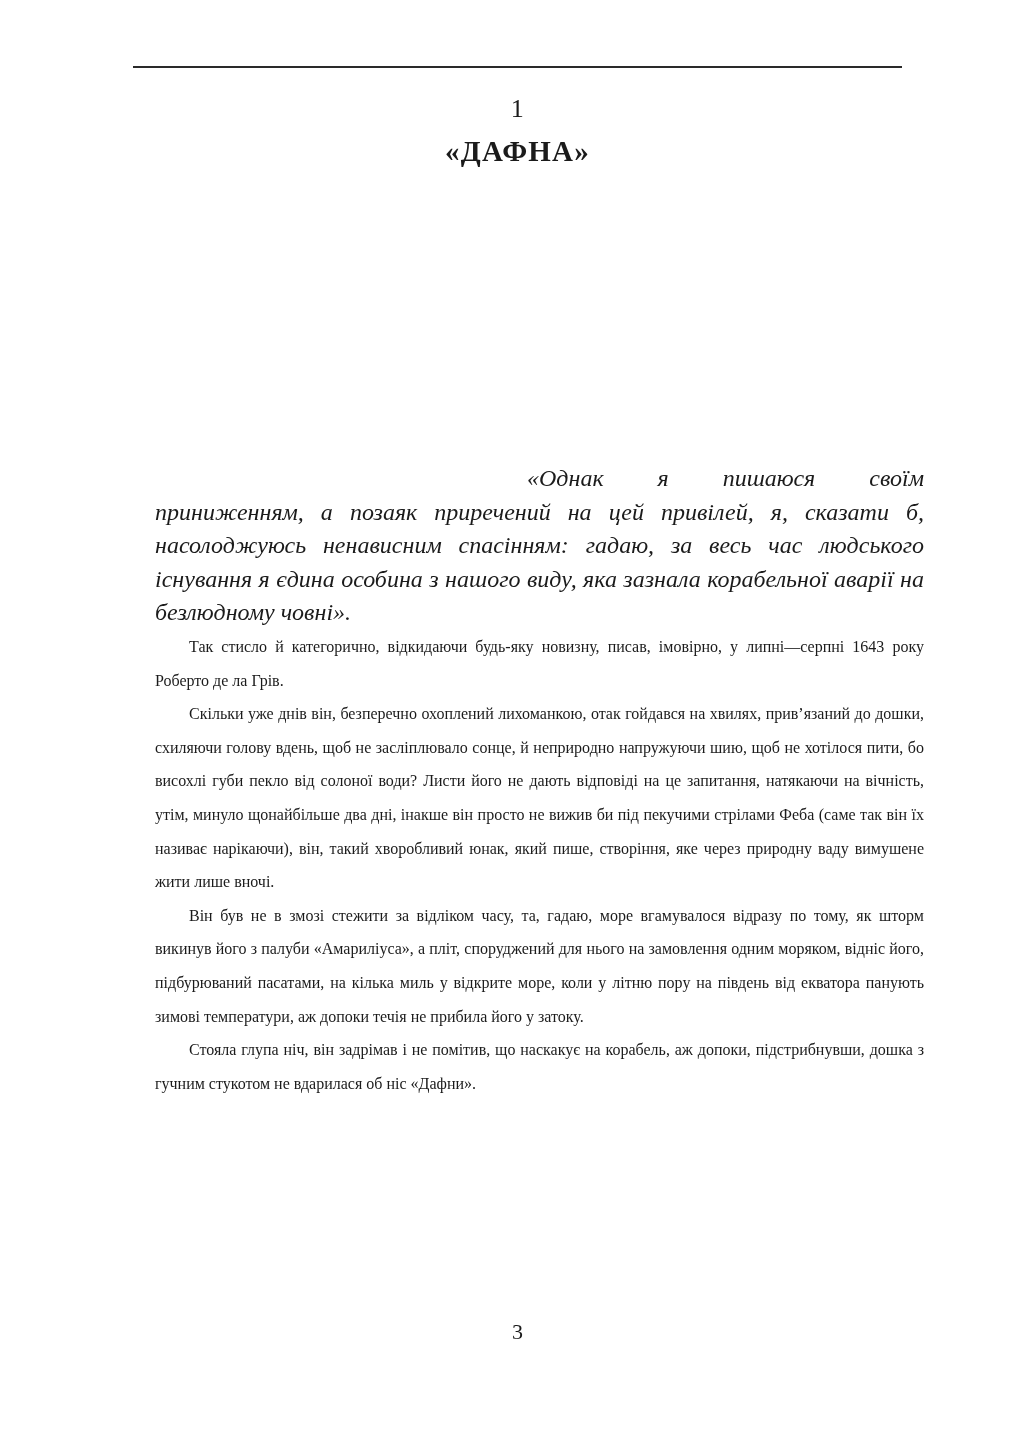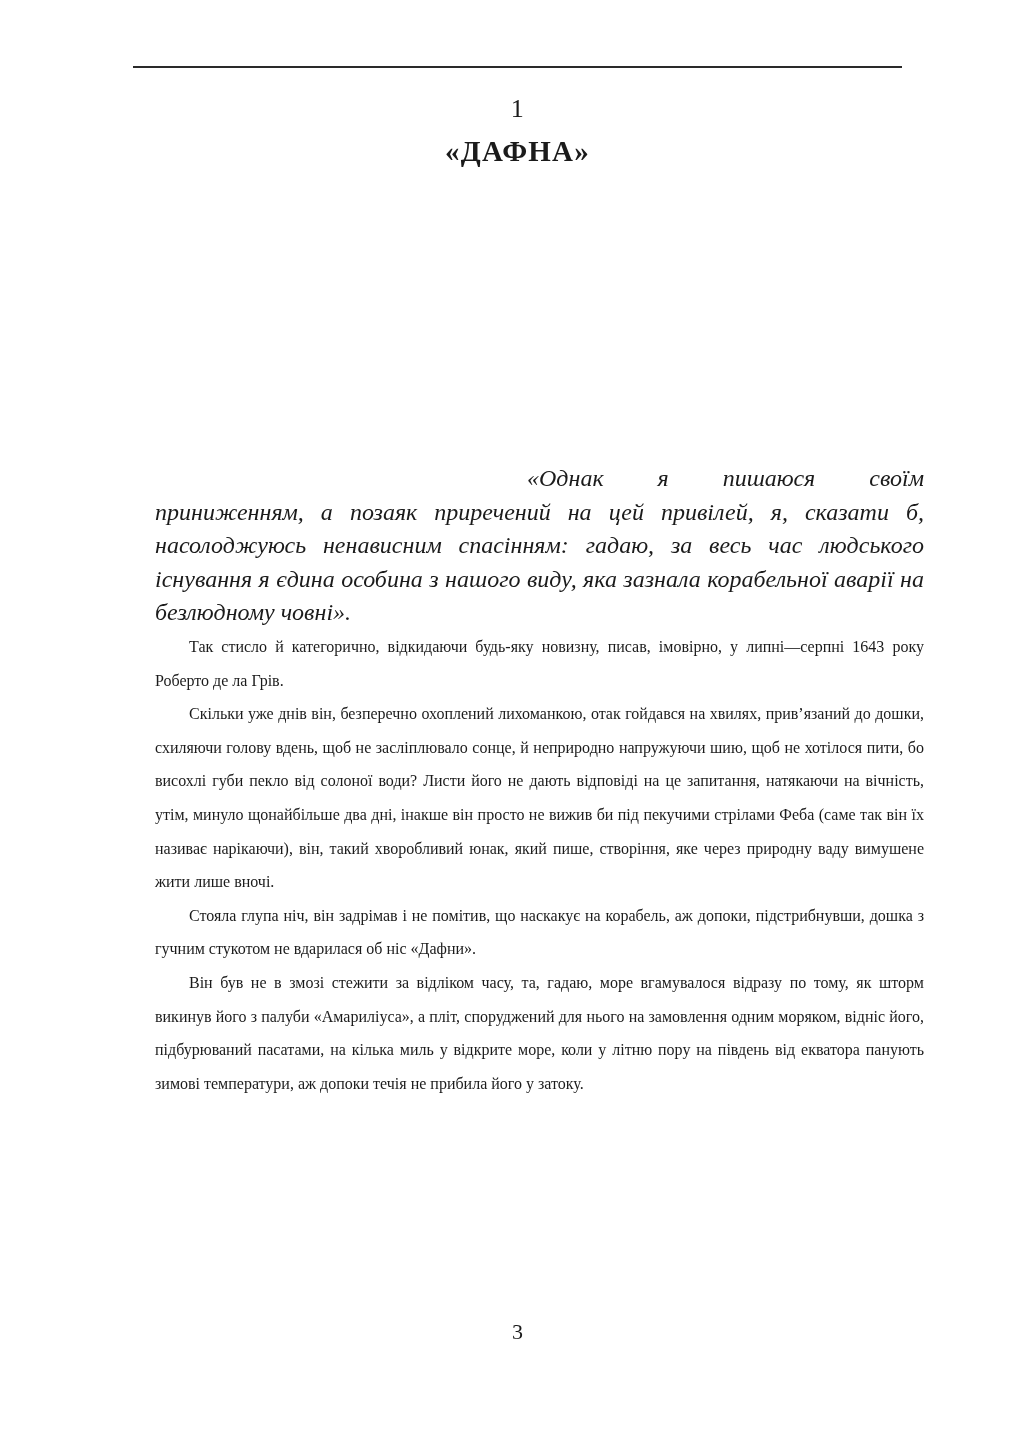--- a/index.html
+++ b/index.html
@@ -102,19 +102,19 @@
 
   <div class="chapter-head">
     <span class="chapter-number">1</span>
     <span class="chapter-title">«ДАФНА»</span>
   </div>
 
   <div class="text-column">
     <p class="para epigraph">«Однак я пишаюся своїм приниженням, а позаяк приречений на цей привілей, я, сказати б, насолоджуюсь ненависним спасінням: гадаю, за весь час людського існування я єдина особина з нашого виду, яка зазнала корабельної аварії на безлюдному човні».</p>
     <p class="para">Так стисло й категорично, відкидаючи будь-яку новизну, писав, імовірно, у липні—серпні 1643 року Роберто де ла Грів.</p>
     <p class="para">Скільки уже днів він, безперечно охоплений лихоманкою, отак гойдався на хвилях, прив’язаний до дошки, схиляючи голову вдень, щоб не засліплювало сонце, й неприродно напружуючи шию, щоб не хотілося пити, бо висохлі губи пекло від солоної води? Листи його не дають відповіді на це запитання, натякаючи на вічність, утім, минуло щонайбільше два дні, інакше він просто не вижив би під пекучими стрілами Феба (саме так він їх називає нарікаючи), він, такий хворобливий юнак, який пише, створіння, яке через природну ваду вимушене жити лише вночі.</p>
+    <p class="para">Він був не в змозі стежити за відліком часу, та, гадаю, море вгамувалося відразу по тому, як шторм викинув його з палуби «Амариліуса», а пліт, споруджений для нього на замовлення одним моряком, відніс його, підбурюваний пасатами, на кілька миль у відкрите море, коли у літню пору на південь від екватора панують зимові температури, аж допоки течія не прибила його у затоку.</p>
     <p class="para">Стояла глупа ніч, він задрімав і не помітив, що наскакує на корабель, аж допоки, підстрибнувши, дошка з гучним стукотом не вдарилася об ніс «Дафни».</p>
-    <p class="para">Він був не в змозі стежити за відліком часу, та, гадаю, море вгамувалося відразу по тому, як шторм викинув його з палуби «Амариліуса», а пліт, споруджений для нього на замовлення одним моряком, відніс його, підбурюваний пасатами, на кілька миль у відкрите море, коли у літню пору на південь від екватора панують зимові температури, аж допоки течія не прибила його у затоку.</p>
   </div>
 
   <div class="folio">3</div>
 
 </div>
 
 </body></html>

